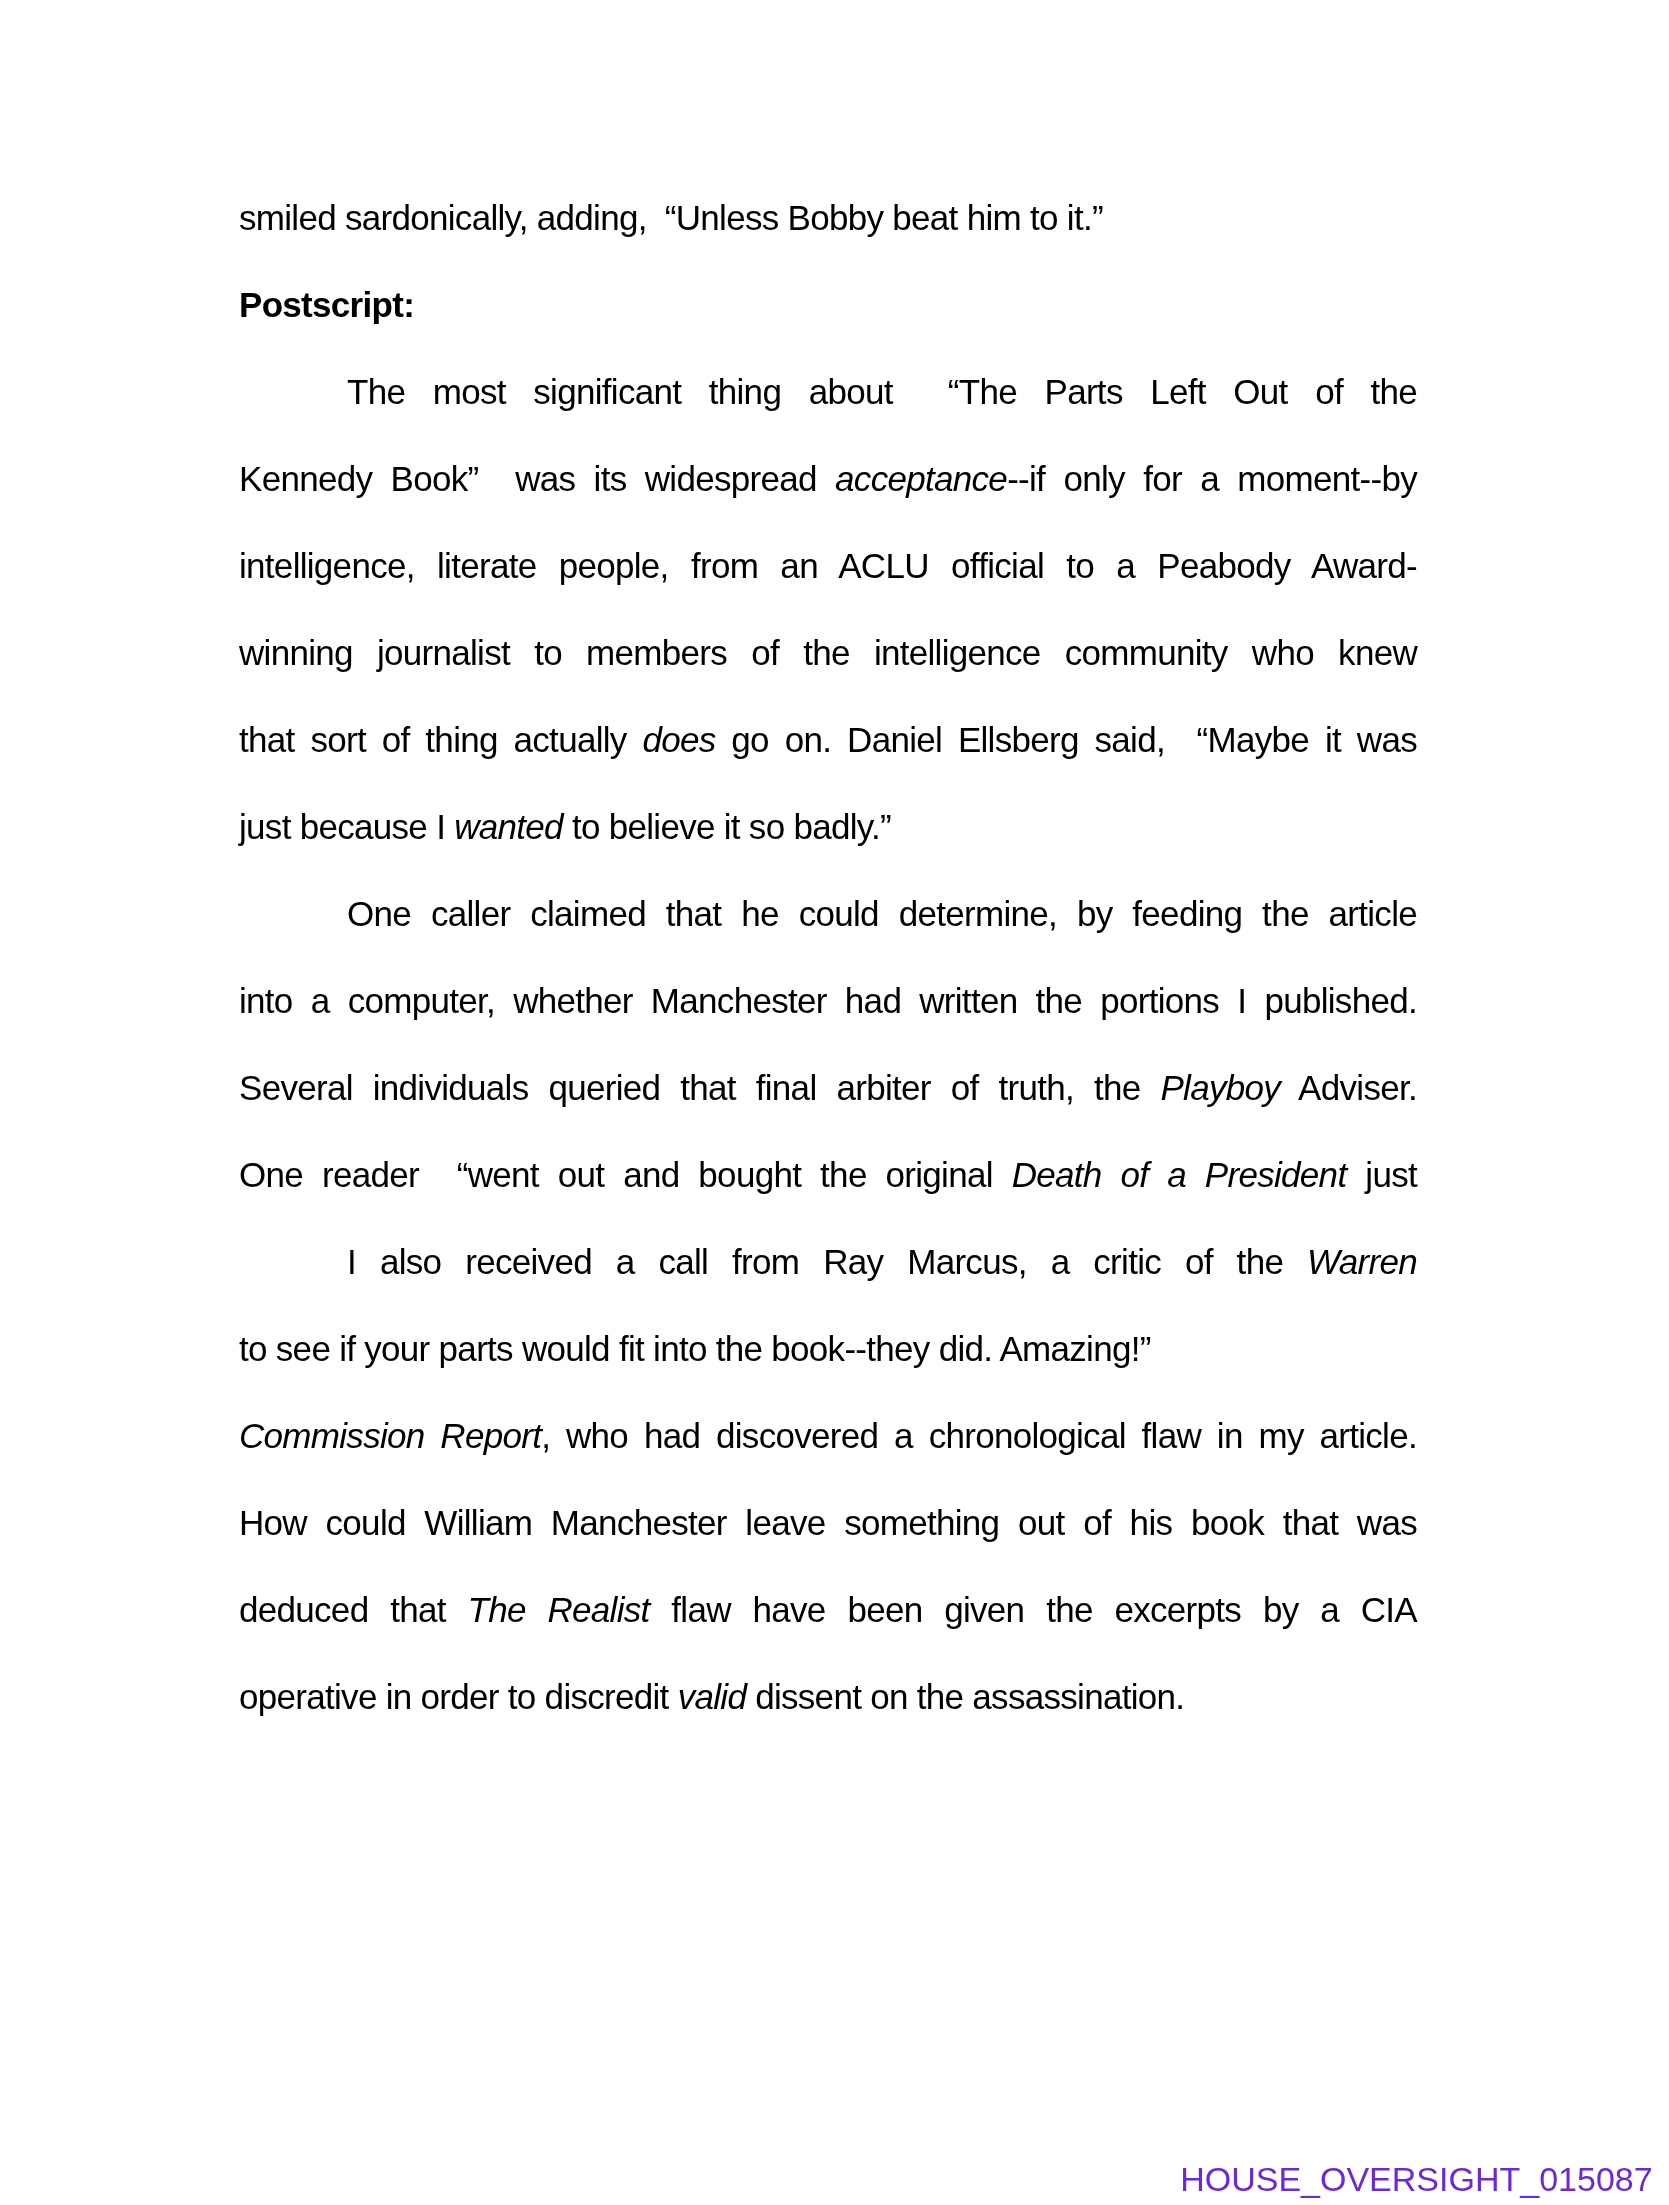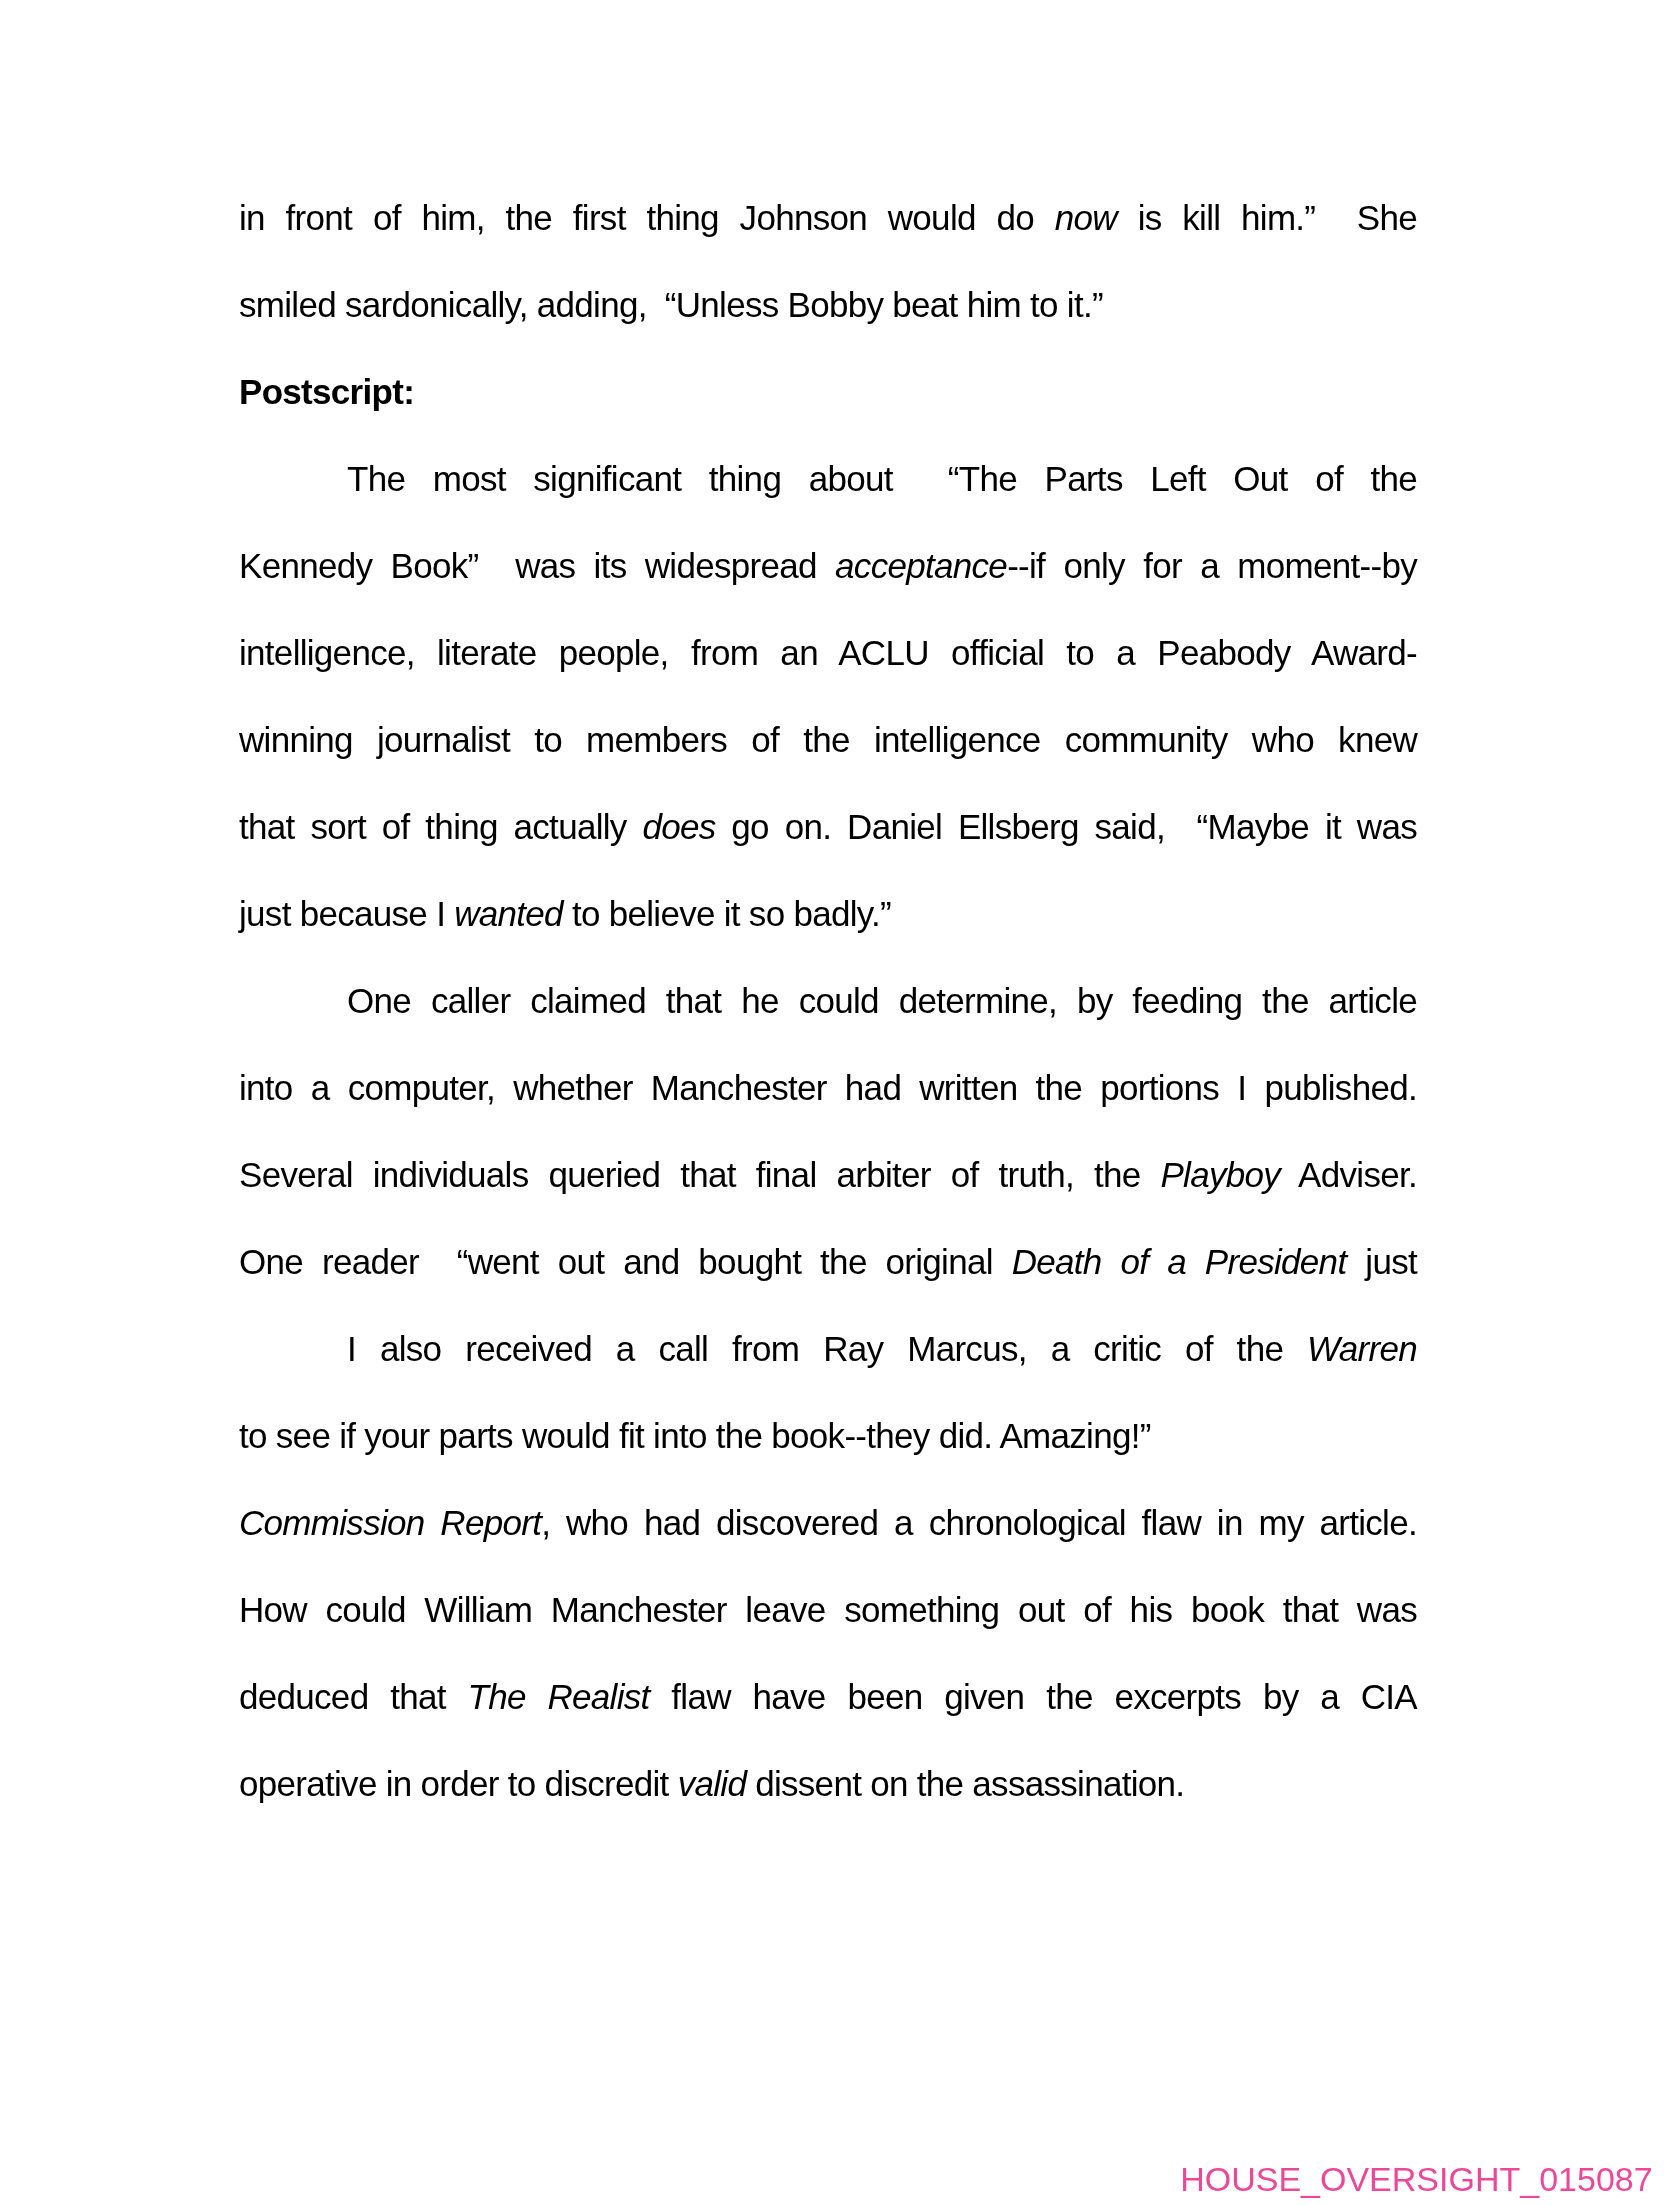--- a/index.html
+++ b/index.html
@@ -45,30 +45,29 @@
   .line .b {
     font-weight: 700;
   }
   .footer {
     position: absolute;
     top: 2162px;
     right: 16.4px;
     font-size: 34px;
     line-height: 1;
     letter-spacing: 0;
-    color: #ec4899;
+    color: #6d28d9;
     font-family: "Liberation Sans", sans-serif;
   }
 </style>
 </head>
 <body>
 
 <div class="page">
   <main class="text-block">
-      <div class="line justify"><span>in front of him, the first thing Johnson would do </span><span class="i">now</span><span> is kill him.” &nbsp;She</span></div>
       <div class="line left"><span>smiled sardonically, adding, &nbsp;“Unless Bobby beat him to it.”</span></div>
       <div class="line left"><span class="b">Postscript:</span></div>
       <div class="line justify indent"><span>The most significant thing about &nbsp;“The Parts Left Out of the</span></div>
       <div class="line justify"><span>Kennedy Book” &nbsp;was its widespread </span><span class="i">acceptance</span><span>--if only for a moment--by</span></div>
       <div class="line justify"><span>intelligence, literate people, from an ACLU official to a Peabody Award-</span></div>
       <div class="line justify"><span>winning journalist to members of the intelligence community who knew</span></div>
       <div class="line justify"><span>that sort of thing actually </span><span class="i">does</span><span> go on. Daniel Ellsberg said, &nbsp;“Maybe it was</span></div>
       <div class="line left"><span>just because I </span><span class="i">wanted</span><span> to believe it so badly.”</span></div>
       <div class="line justify indent"><span>One caller claimed that he could determine, by feeding the article</span></div>
       <div class="line justify"><span>into a computer, whether Manchester had written the portions I published.</span></div>

